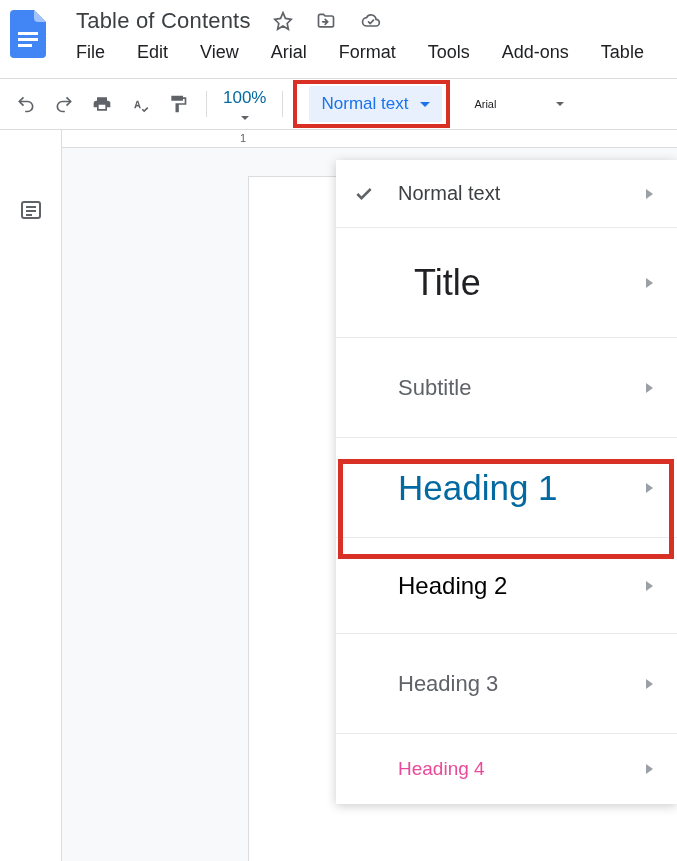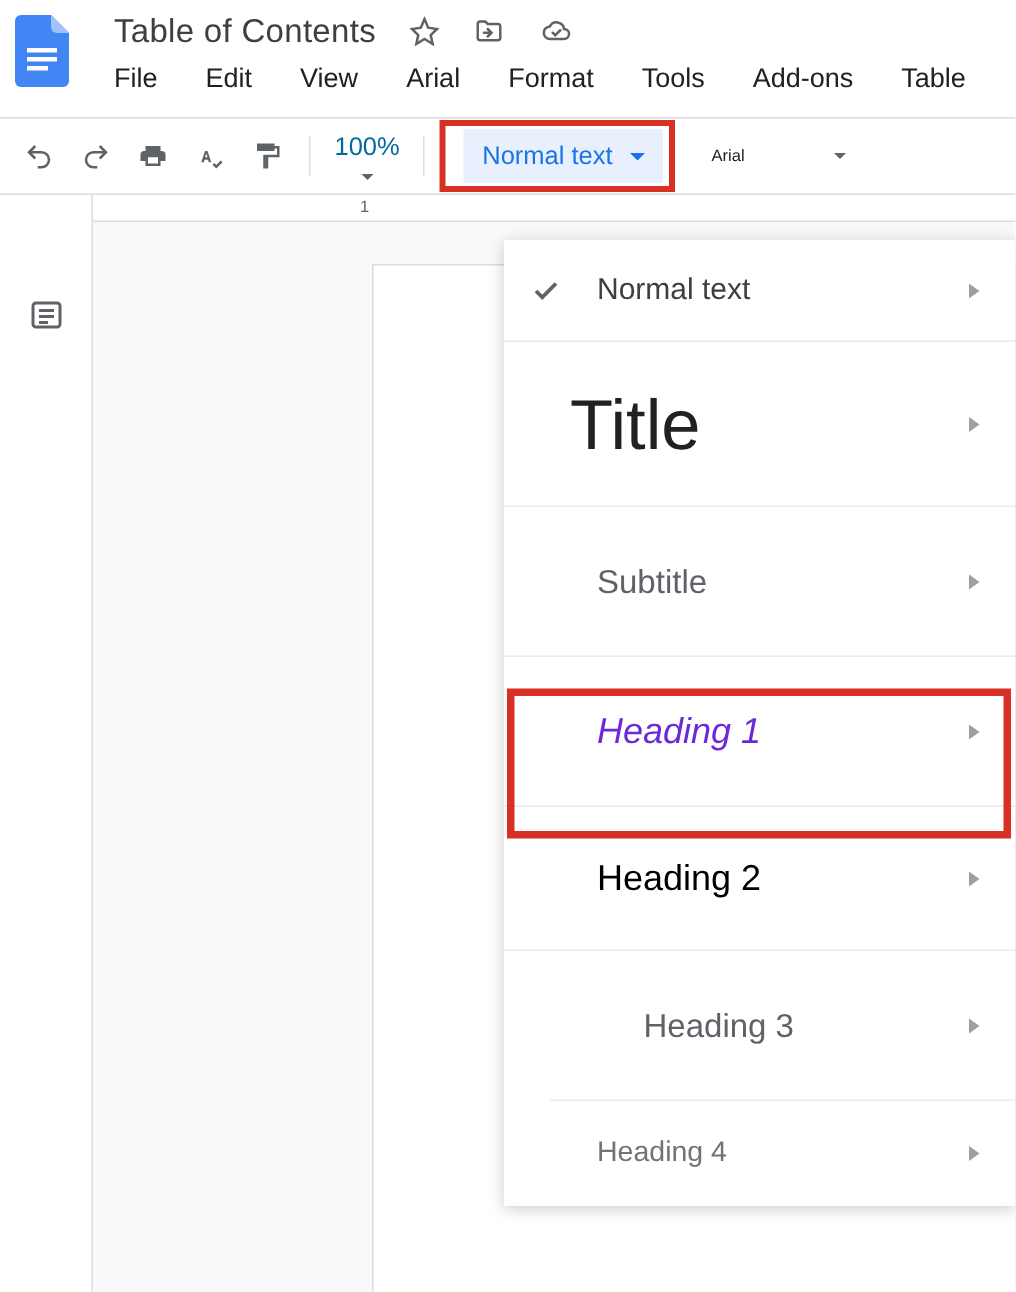--- a/index.html
+++ b/index.html
@@ -116,26 +116,26 @@
     display:flex;align-items:center;justify-content:space-between;
     padding:0 24px 0 62px;border-bottom:1px solid #e8eaed;cursor:pointer;
     min-height:80px;
   }
   .style-item.selected::before {
     content:"";position:absolute;left:18px;top:50%;transform:translateY(-50%);
     width:20px;height:20px;background:none;
   }
   .check { position:absolute;left:18px;color:#5f6368; }
   .si-normal { font-size:20px;color:#3c4043;min-height:68px; }
-  .si-title { font-size:47px;font-weight:400;color:#202124;min-height:110px;padding-left:44px;}
+  .si-title { font-size:36px;font-weight:400;color:#202124;min-height:110px;padding-left:78px;}
   .si-subtitle { font-size:22px;color:#5f6368;min-height:100px; }
-  .si-h1 { font-size:24px;color:#6d28d9;min-height:100px;font-style:italic; }
+  .si-h1 { font-size:35px;color:#0369a1;min-height:100px; }
   .si-h2 { font-size:24px;color:#000000;min-height:96px; }
-  .si-h3 { font-size:22px;color:#5f6368;min-height:100px;margin-left:31px; }
-  .si-h4 { font-size:19px;color:#737373;min-height:70px;border-bottom:none; }
+  .si-h3 { font-size:22px;color:#5f6368;min-height:100px; }
+  .si-h4 { font-size:19px;color:#ec4899;min-height:70px;border-bottom:none; }
 
   .h1-highlight {
     position:absolute;left:338px;top:459px;width:336px;height:100px;
     border:5px solid #d93025;z-index:20;pointer-events:none;
   }
   svg { display:block; }
 </style>
 </head>
 <body>
 

